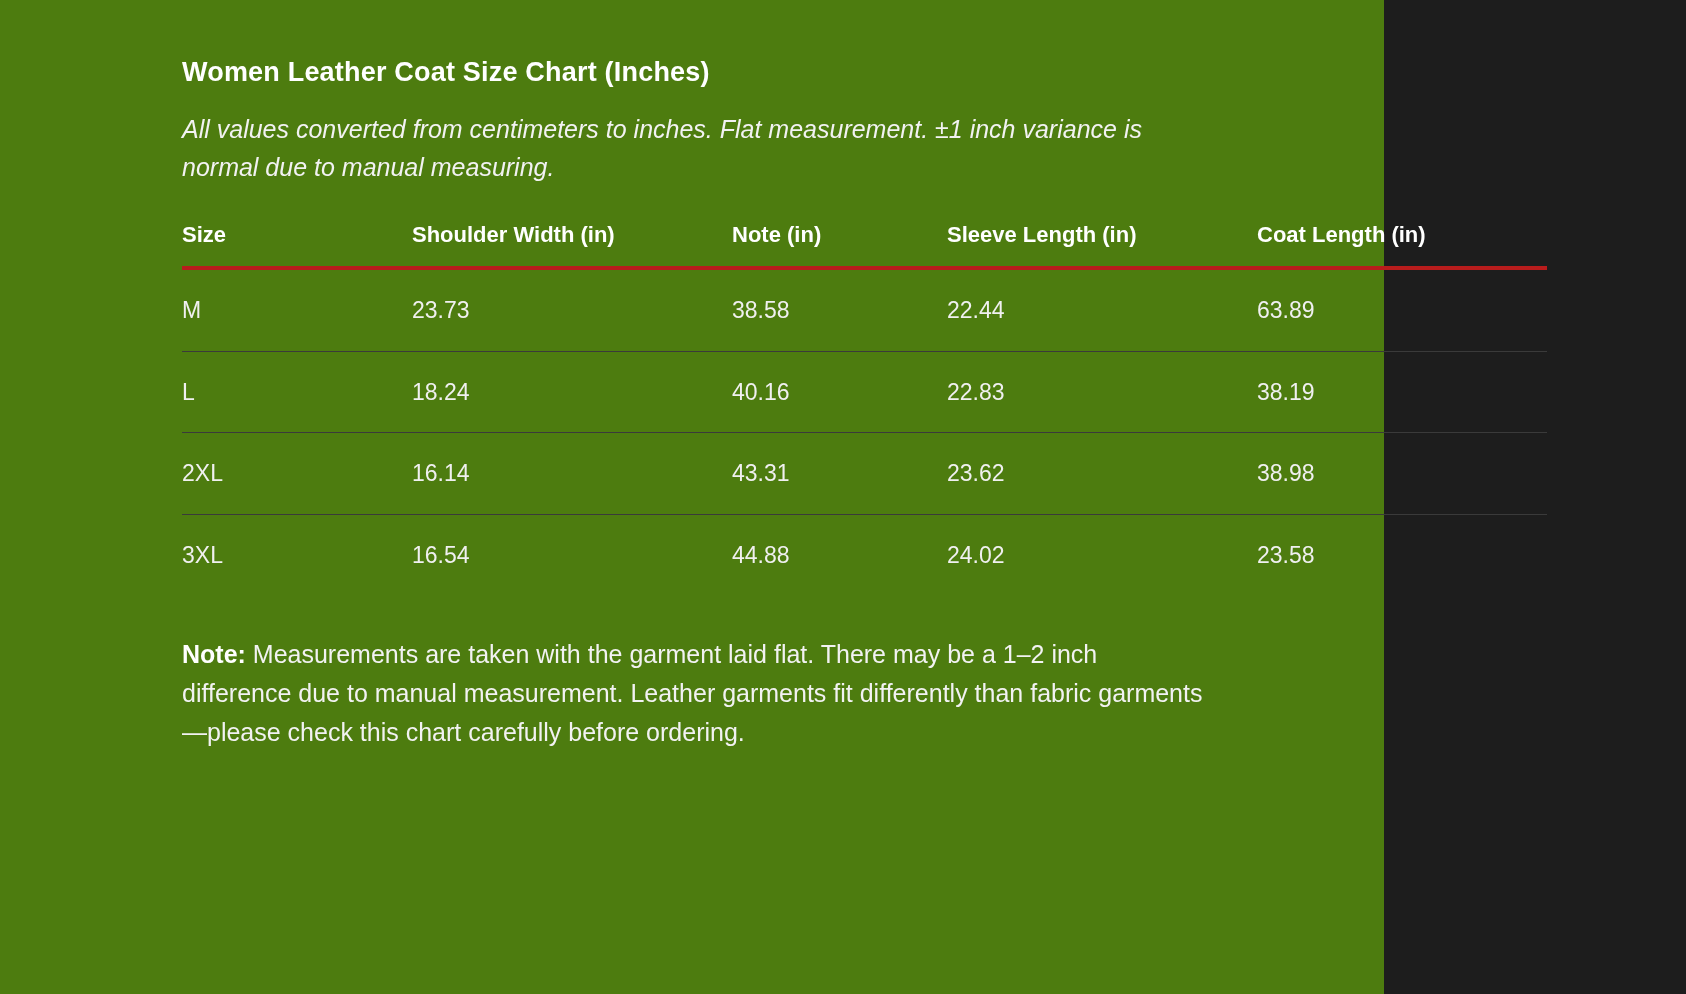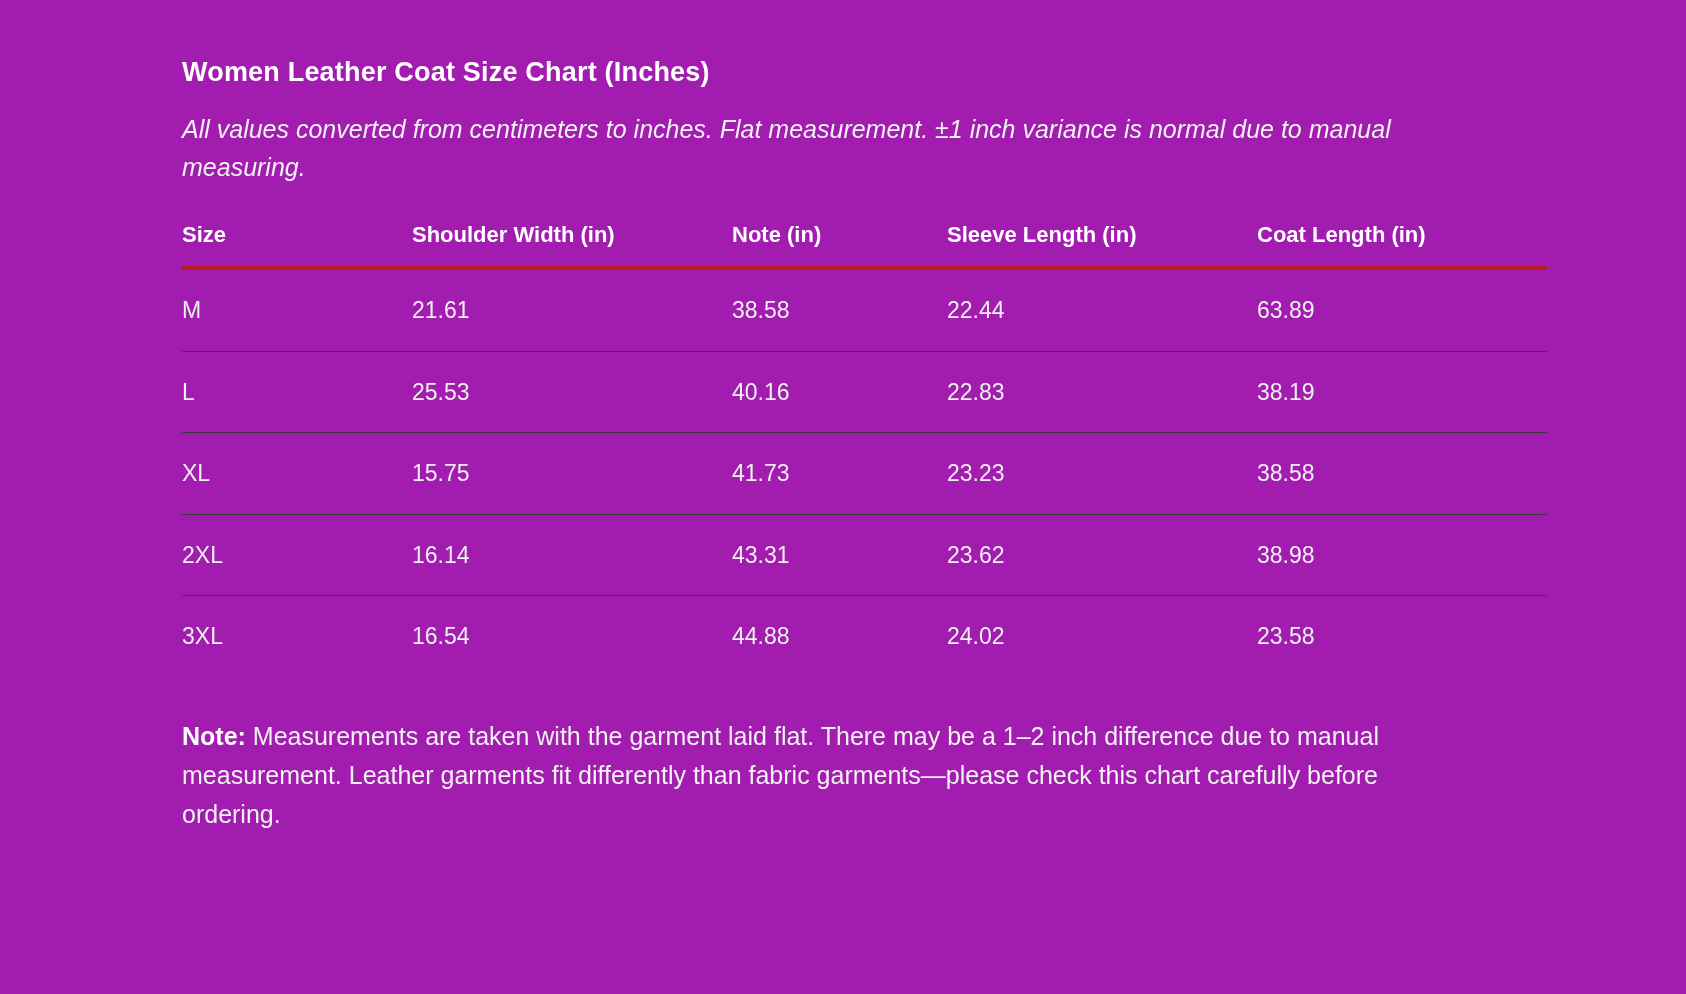--- a/index.html
+++ b/index.html
@@ -9,24 +9,24 @@
   }
   body {
     width: 1686px;
     height: 994px;
     font-family: "Liberation Sans", sans-serif;
     color: #ffffff;
     overflow: hidden;
   }
   .page {
     box-sizing: border-box;
-    width: 1686px;
+    width: 1384px;
     height: 994px;
     padding: 56px 180px 0 182px;
-    background: #a21caf;
+    background: #4d7c0f;
   }
   .title {
     font-size: 27px;
     font-weight: bold;
     letter-spacing: 0.2px;
     color: #ffffff;
     margin: 0 0 22px 0;
     line-height: 1.2;
   }
   .subtitle {
@@ -105,38 +105,31 @@
         <th>Size</th>
         <th>Shoulder Width (in)</th>
         <th>Note (in)</th>
         <th>Sleeve Length (in)</th>
         <th>Coat Length (in)</th>
       </tr>
     </thead>
     <tbody>
       <tr>
         <td>M</td>
-        <td>21.61</td>
+        <td>23.73</td>
         <td>38.58</td>
         <td>22.44</td>
         <td>63.89</td>
       </tr>
       <tr>
         <td>L</td>
-        <td>25.53</td>
+        <td>18.24</td>
         <td>40.16</td>
         <td>22.83</td>
         <td>38.19</td>
-      </tr>
-      <tr>
-        <td>XL</td>
-        <td>15.75</td>
-        <td>41.73</td>
-        <td>23.23</td>
-        <td>38.58</td>
       </tr>
       <tr>
         <td>2XL</td>
         <td>16.14</td>
         <td>43.31</td>
         <td>23.62</td>
         <td>38.98</td>
       </tr>
       <tr>
         <td>3XL</td>

